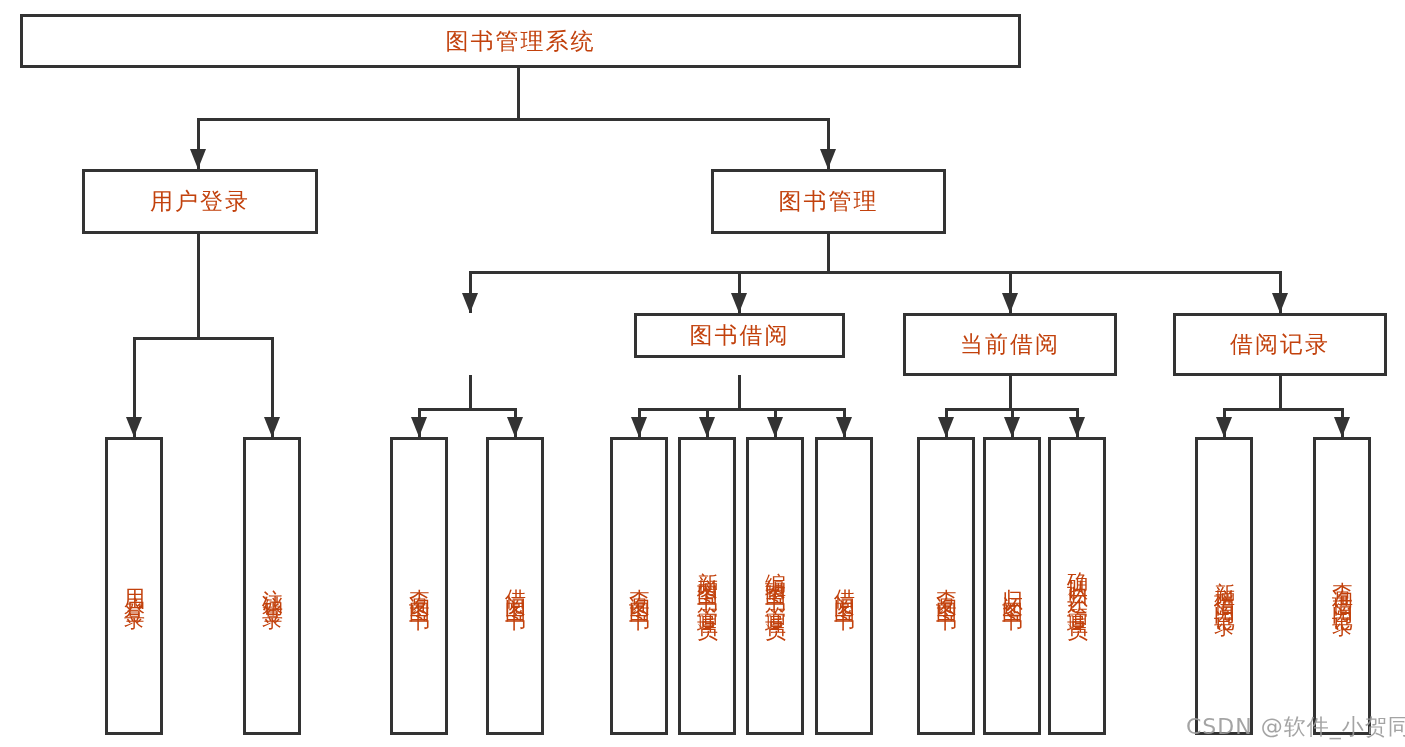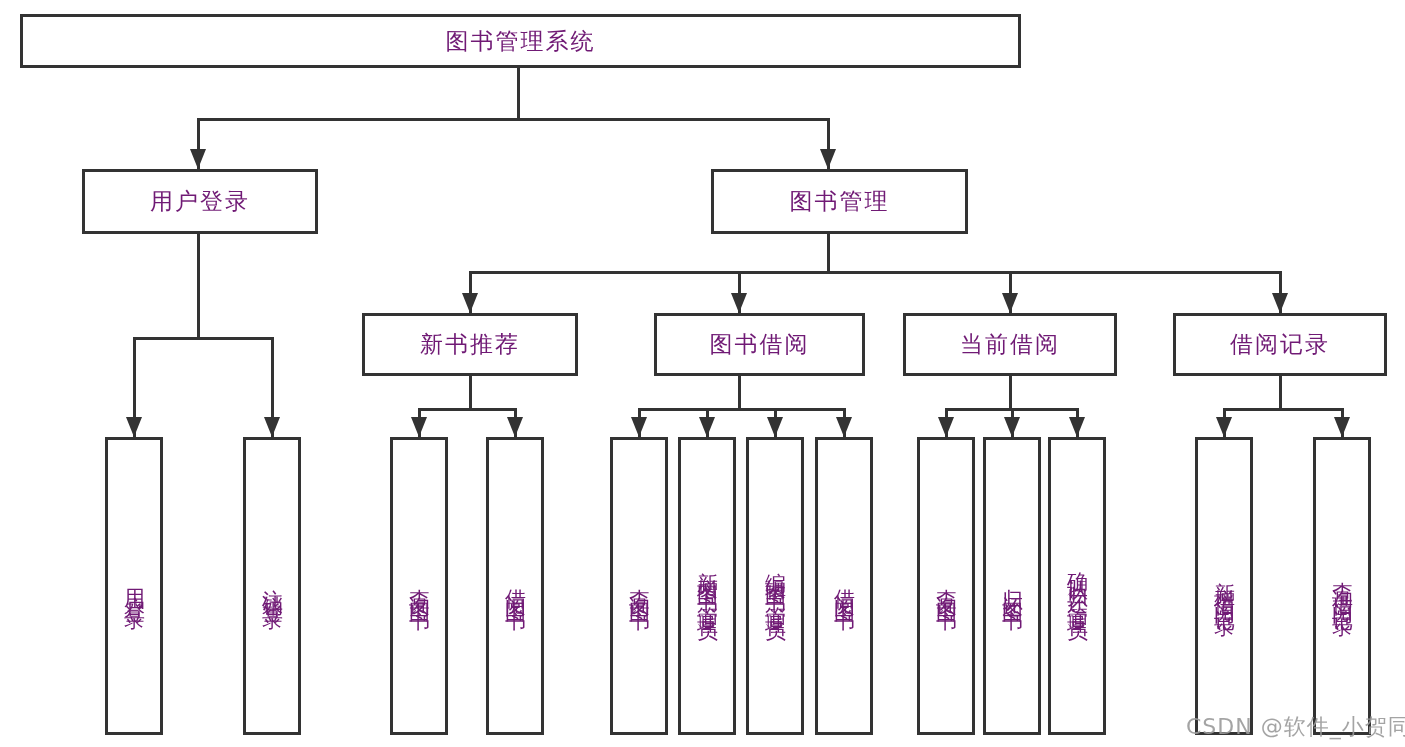--- a/index.html
+++ b/index.html
@@ -1,21 +1,21 @@
 <!DOCTYPE html>
 <html><head>
 <meta charset="utf-8">
 <style>
   html,body{margin:0;padding:0;background:#ffffff;}
   body{font-family:"DejaVu Sans","Liberation Sans",sans-serif;}
   .canvas{position:relative;width:1405px;height:747px;background:#ffffff;overflow:hidden;}
 
   
   .node{position:absolute;box-sizing:border-box;border:3px solid #333333;background:#ffffff;
-        display:flex;align-items:center;justify-content:center;color:#701a75;}
+        display:flex;align-items:center;justify-content:center;color:#c2410c;}
   .hnode span{font-size:23px;letter-spacing:2px;white-space:nowrap;}
   .leaf{width:58px;height:298px;top:437px;}
   .leaf span{writing-mode:vertical-rl;text-orientation:mixed;font-size:21px;letter-spacing:7px;line-height:1;}
 
   
   .vline{position:absolute;width:3px;background:#333333;}
   .hline{position:absolute;height:3px;background:#333333;}
   .arrow{position:absolute;width:0;height:0;border-left:8px solid transparent;
          border-right:8px solid transparent;border-top:20px solid #333333;}
 
@@ -35,21 +35,21 @@
   <div class="vline" style="left:517px;top:68px;height:52px;"></div>
   <div class="hline" style="left:197px;top:118px;width:633px;"></div>
   <div class="vline" style="left:197px;top:118px;height:51px;"></div>
   <div class="arrow" style="left:190px;top:149px;"></div>
   <div class="vline" style="left:827px;top:118px;height:51px;"></div>
   <div class="arrow" style="left:820px;top:149px;"></div>
 
   <div class="node hnode" style="left:82px;top:169px;width:236px;height:65px;">
     <span>用户登录</span>
   </div>
-  <div class="node hnode" style="left:711px;top:169px;width:257px;height:65px;">
+  <div class="node hnode" style="left:711px;top:169px;width:235px;height:65px;">
     <span>图书管理</span>
   </div>
 
   <div class="vline" style="left:197px;top:233px;height:107px;"></div>
   <div class="hline" style="left:133px;top:337px;width:141px;"></div>
   <div class="vline" style="left:133px;top:337px;height:100px;"></div>
   <div class="arrow" style="left:126px;top:417px;"></div>
   <div class="vline" style="left:271px;top:337px;height:100px;"></div>
   <div class="arrow" style="left:264px;top:417px;"></div>
 
@@ -57,24 +57,21 @@
   <div class="hline" style="left:469px;top:271px;width:813px;"></div>
   <div class="vline" style="left:469px;top:271px;height:42px;"></div>
   <div class="arrow" style="left:462px;top:293px;"></div>
   <div class="vline" style="left:738px;top:271px;height:42px;"></div>
   <div class="arrow" style="left:731px;top:293px;"></div>
   <div class="vline" style="left:1009px;top:271px;height:42px;"></div>
   <div class="arrow" style="left:1002px;top:293px;"></div>
   <div class="vline" style="left:1279px;top:271px;height:42px;"></div>
   <div class="arrow" style="left:1272px;top:293px;"></div>
 
-  <div class="node hnode" style="left:362px;top:313px;width:216px;height:63px;">
-    <span>新书推荐</span>
-  </div>
-  <div class="node hnode" style="left:634px;top:313px;width:211px;height:63px;margin-left:20px;">
+  <div class="node hnode" style="left:634px;top:313px;width:211px;height:45px;">
     <span>图书借阅</span>
   </div>
   <div class="node hnode" style="left:1173px;top:313px;width:214px;height:63px;">
     <span>借阅记录</span>
   </div>
   <div class="node hnode" style="left:903px;top:313px;width:214px;height:63px;">
     <span>当前借阅</span>
   </div>
 
   <div class="vline" style="left:469px;top:375px;height:36px;"></div>

